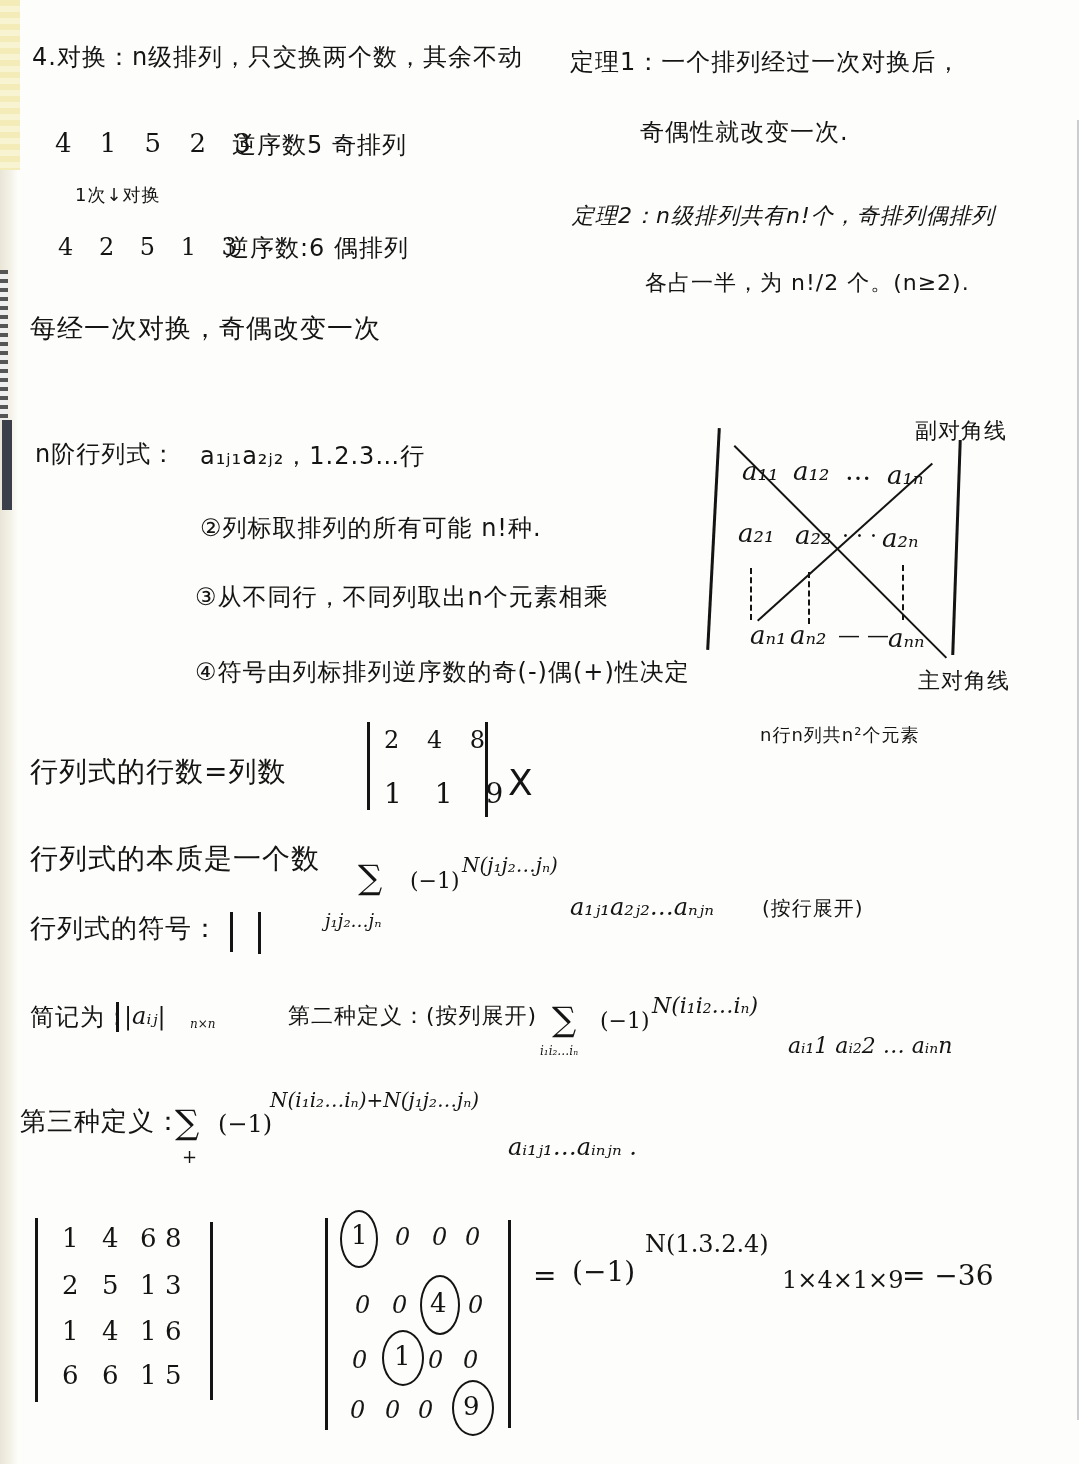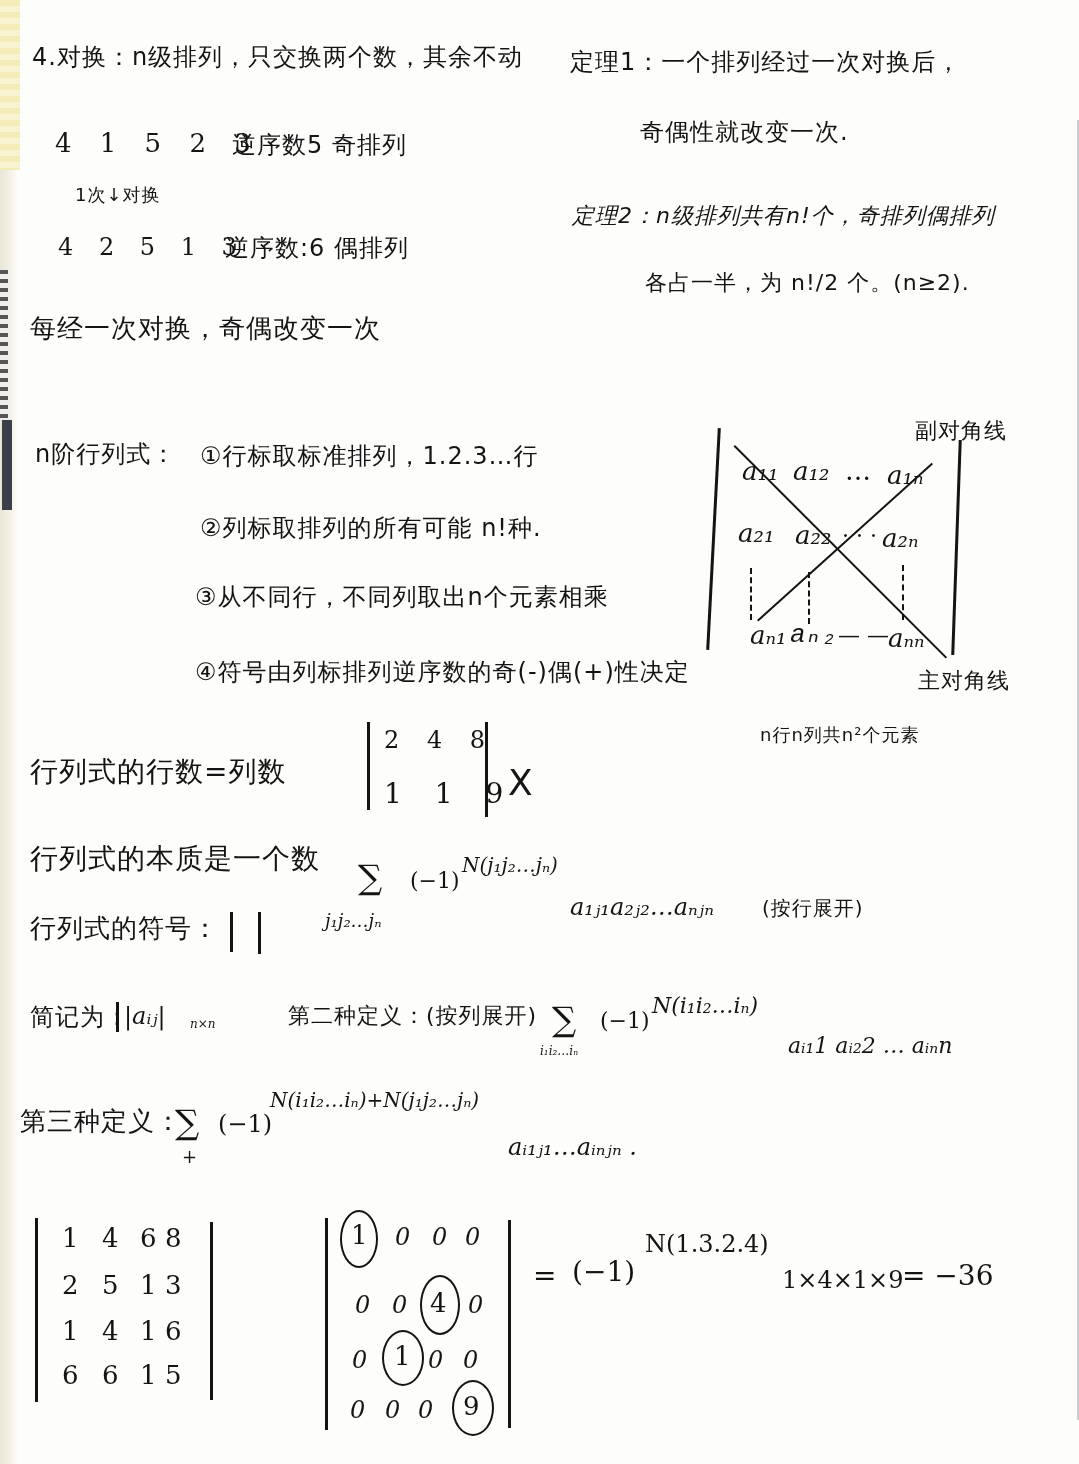--- a/index.html
+++ b/index.html
@@ -63,21 +63,21 @@
 <div class="t math s24" style="left:58px;top:235px;font-style:normal;letter-spacing:9px;">4 2 5 1 3</div>
 <div class="t hand s24" style="left:225px;top:236px;">逆序数:6 偶排列</div>
 <div class="t hand s26" style="left:30px;top:315px;">每经一次对换，奇偶改变一次</div>
 
 <div class="t hand s24" style="left:570px;top:50px;">定理1：一个排列经过一次对换后，</div>
 <div class="t hand s24" style="left:640px;top:120px;">奇偶性就改变一次.</div>
 <div class="t hand s22" style="left:572px;top:205px;font-style:italic;">定理2：n级排列共有n!个，奇排列偶排列</div>
 <div class="t hand s22" style="left:645px;top:272px;">各占一半，为 n!/2 个。(n≥2).</div>
 
 <div class="t hand s24" style="left:35px;top:442px;">n阶行列式：</div>
-<div class="t hand s24" style="left:200px;top:444px;">①行标取标准排列，1.2.3…行</div>
+<div class="t hand s24" style="left:200px;top:444px;">a₁ⱼ₁a₂ⱼ₂，1.2.3…行</div>
 <div class="t hand s24" style="left:200px;top:516px;">②列标取排列的所有可能 n!种.</div>
 <div class="t hand s24" style="left:195px;top:585px;">③从不同行，不同列取出n个元素相乘</div>
 <div class="t hand s24" style="left:195px;top:660px;">④符号由列标排列逆序数的奇(-)偶(+)性决定</div>
 
 <div>
   <div class="vbar" style="left:712px;top:428px;height:222px;transform:rotate(3deg);"></div>
   <div class="vbar" style="left:955px;top:440px;height:215px;transform:rotate(2deg);"></div>
   <div class="t hand s22" style="left:915px;top:420px;">副对角线</div>
   <div class="t hand s22" style="left:918px;top:670px;">主对角线</div>
 
@@ -89,21 +89,21 @@
   <div class="t math s26" style="left:738px;top:520px;">a₂₁</div>
   <div class="t math s26" style="left:795px;top:522px;">a₂₂</div>
   <div class="t math s22" style="left:842px;top:525px;font-style:normal;">· · ·</div>
   <div class="t math s26" style="left:882px;top:525px;">a₂ₙ</div>
 
   <div class="dash" style="left:750px;top:568px;height:52px;"></div>
   <div class="dash" style="left:808px;top:572px;height:52px;"></div>
   <div class="dash" style="left:902px;top:565px;height:55px;"></div>
 
   <div class="t math s26" style="left:734px;top:622px;margin-left:16px;">aₙ₁</div>
-  <div class="t math s26" style="left:790px;top:622px;font-family:Liberation Mono, monospace;">aₙ₂</div>
+  <div class="t math s26" style="left:790px;top:622px;">aₙ₂</div>
   <div class="t math s22" style="left:838px;top:625px;font-style:normal;">— —</div>
   <div class="t math s26" style="left:888px;top:625px;text-align:center;">aₙₙ</div>
 
   <div class="line" style="left:735px;top:445px;width:300px;transform:rotate(45deg);"></div>
 
   <div class="line" style="left:757px;top:620px;width:235px;transform:rotate(-42deg);"></div>
 
   <div class="t hand s18" style="left:760px;top:726px;">n行n列共n²个元素</div>
 </div>
 

